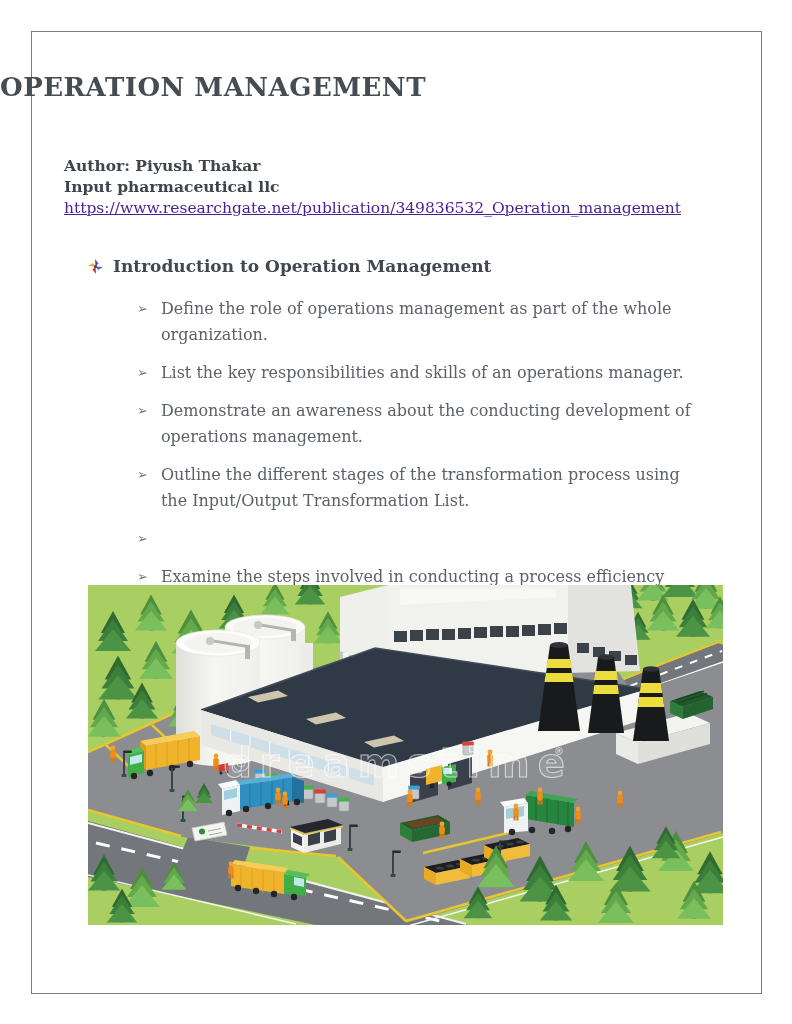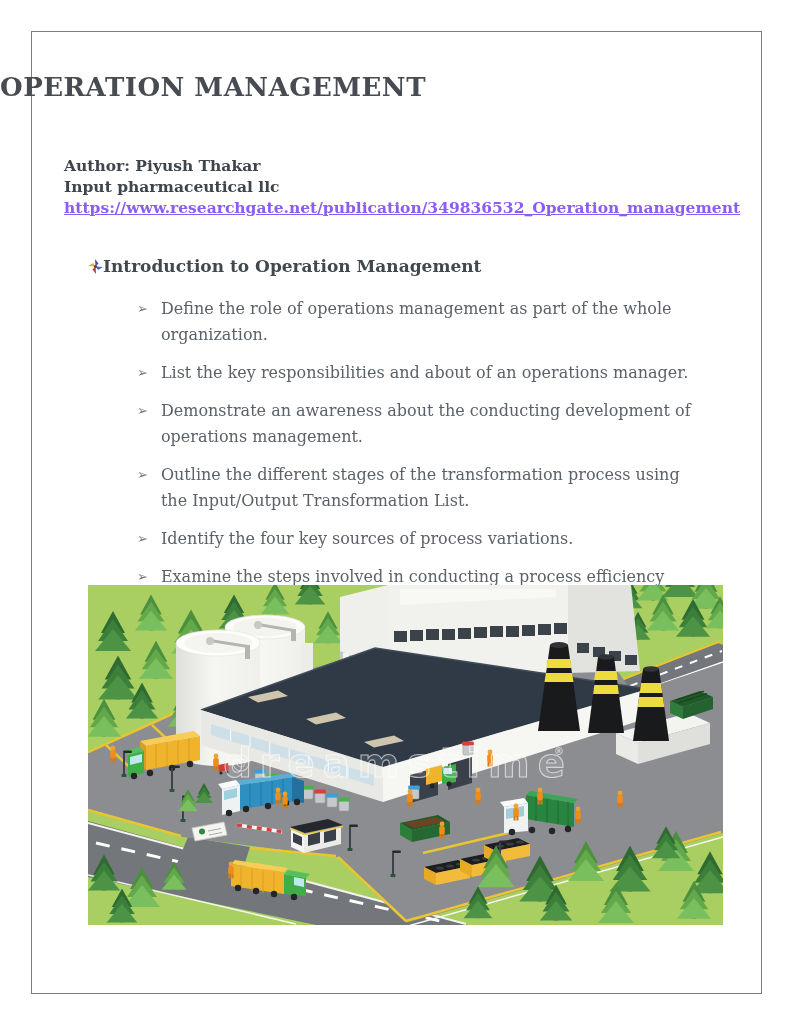--- a/index.html
+++ b/index.html
@@ -1,21 +1,21 @@
 <!DOCTYPE html>
 <html><head>
 <meta charset="utf-8">
 <style>
   html,body{margin:0;padding:0;background:#ffffff;}
   .page{position:relative;width:792px;height:1024px;background:#ffffff;font-family:"DejaVu Serif",serif;overflow:hidden;}
   .page-border{position:absolute;left:31px;top:31px;width:729px;height:961px;border:1px solid #797c80;}
   .doc-title{position:absolute;left:0;top:72px;width:100%;text-align:left;font-size:26px;font-weight:bold;color:#474c53;letter-spacing:0.5px;}
   .meta-block{position:absolute;left:64px;top:137px;font-size:15.5px;font-weight:bold;color:#3f454c;line-height:21px;margin-top:18px;}
-  .meta-block a{color:#8b5cf6;font-weight:bold;text-decoration:underline;text-align:center;}
-  .heading-row{position:absolute;left:88px;top:256px;display:flex;align-items:center;text-align:right;}
+  .meta-block a{color:#4c1d95;font-weight:normal;text-decoration:underline;text-align:center;}
+  .heading-row{position:absolute;left:88px;top:256px;display:flex;align-items:center;gap:10px;text-align:right;}
   .heading-text{font-size:17px;font-weight:bold;color:#42484f;}
   .bullet-icon{width:15px;height:15px;display:inline-block;}
   .bullet-list{position:absolute;left:137px;top:296px;width:565px;list-style:none;margin:0;padding:0;}
   .bullet-item{display:flex;gap:13px;margin-bottom:12px;}
   .arrow-glyph{flex:0 0 auto;color:#70767c;font-size:13px;line-height:26px;font-family:"DejaVu Sans",sans-serif;}
   .bullet-text{font-size:16px;color:#5b6168;line-height:26px;}
   .illustration{position:absolute;left:88px;top:585px;width:591px;height:340px;text-align:right;}
   .wm{font-family:"DejaVu Sans",sans-serif;font-weight:bold;}
 </style>
 </head>
@@ -45,33 +45,32 @@
     <span class="heading-text">Introduction to Operation Management</span>
   </div>
 
   <ul class="bullet-list">
     <li class="bullet-item">
       <span class="arrow-glyph">➢</span>
       <span class="bullet-text">Define the role of operations management as part of the whole organization.</span>
       </li>
     <li class="bullet-item">
       <span class="arrow-glyph">➢</span>
-      <span class="bullet-text">List the key responsibilities and about of an operations manager.</span>
+      <span class="bullet-text">List the key responsibilities and skills of an operations manager.</span>
       </li>
     <li class="bullet-item">
       <span class="arrow-glyph">➢</span>
       <span class="bullet-text">Demonstrate an awareness about the conducting development of operations management.</span>
       </li>
     <li class="bullet-item">
       <span class="arrow-glyph">➢</span>
       <span class="bullet-text">Outline the different stages of the transformation process using the Input/Output Transformation List.</span>
       </li>
     <li class="bullet-item">
       <span class="arrow-glyph">➢</span>
-      <span class="bullet-text">Identify the four key sources of process variations.</span>
       </li>
     <li class="bullet-item">
       <span class="arrow-glyph">➢</span>
       <span class="bullet-text">Examine the steps involved in conducting a process efficiency audit.</span>
       </li>
   </ul>
 
   <div class="illustration">
   <svg width="635" height="340" viewBox="0 0 635 340">
     <defs>

